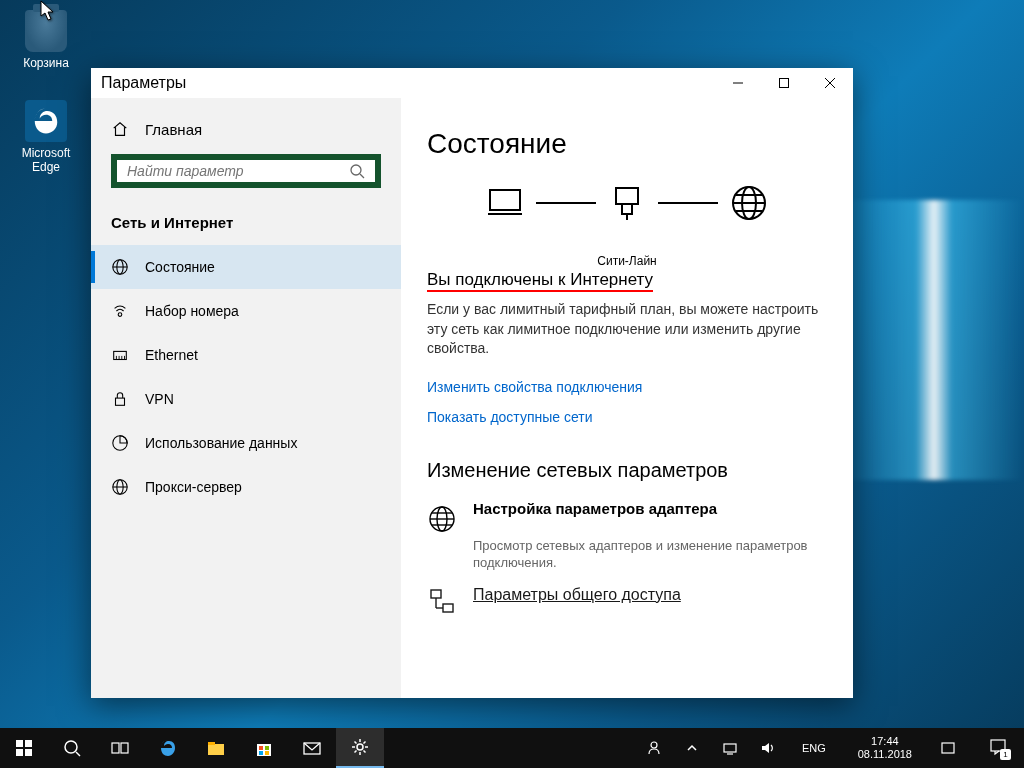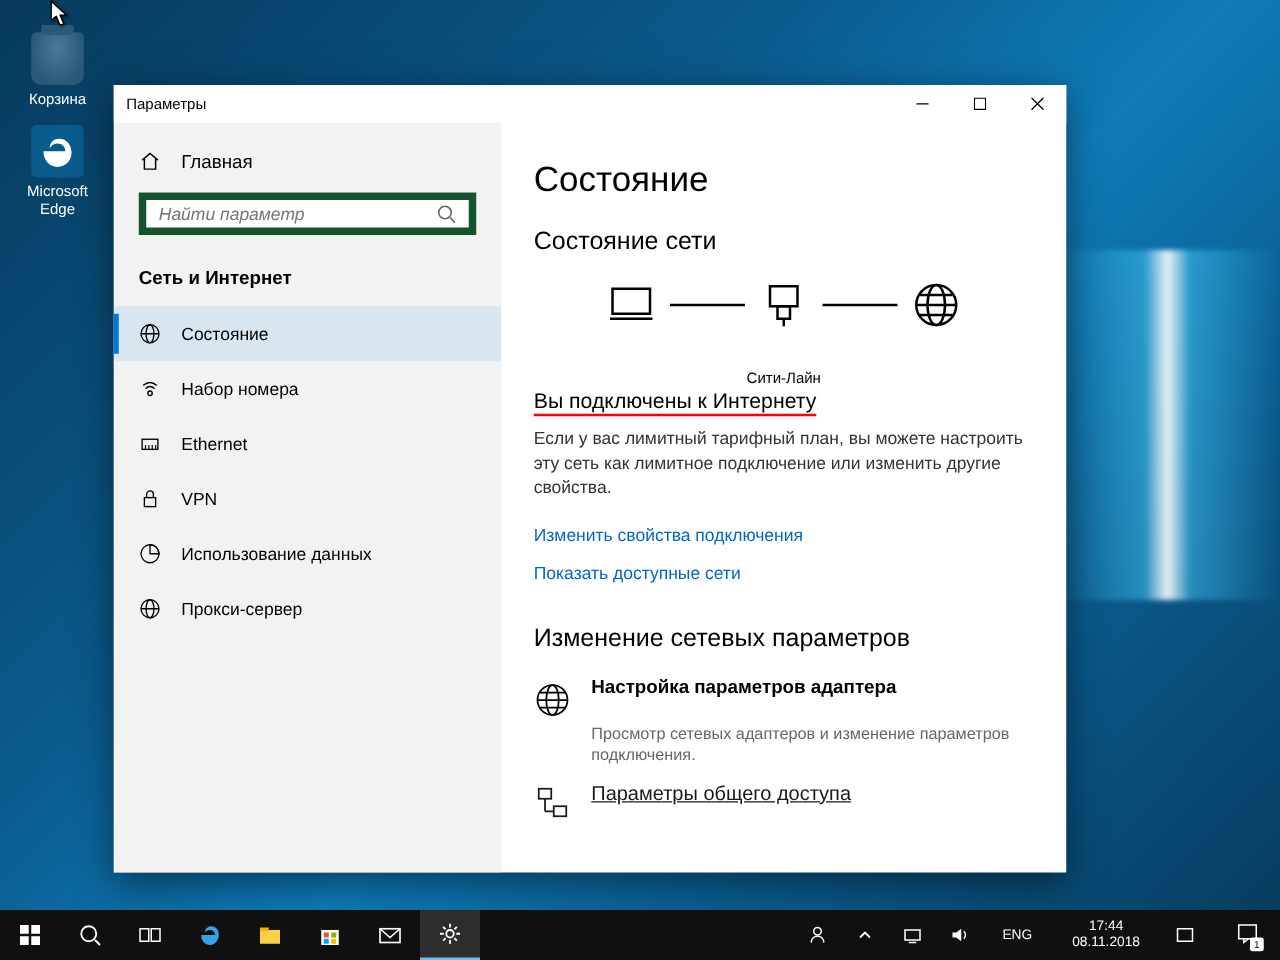--- a/index.html
+++ b/index.html
@@ -18,21 +18,21 @@
 .edge .icon-img { background: #0a5a8c; border-radius: 4px; display:flex; align-items:center; justify-content:center; }
 .edge .icon-img svg { width: 30px; height: 30px; }
 
 
 .cursor { position: absolute; left: 40px; top: 0px; width: 16px; height: 22px; z-index: 999; }
 .cursor svg { filter: drop-shadow(1px 1px 1px rgba(0,0,0,0.5)); }
 
 
 .window { position: absolute; left: 91px; top: 68px; width: 762px; height: 630px; background: #fff; box-shadow: 0 8px 30px rgba(0,0,0,0.5); display: flex; flex-direction: column; }
 .titlebar { height: 30px; display: flex; align-items: center; background: #fff; }
-.titlebar-title { padding-left: 10px; font-size: 12px; color: #000; flex: 1; }
+.titlebar-title { padding-left: 10px; font-size: 16px; color: #000; flex: 1; }
 .titlebar-controls { display: flex; }
 .titlebar-btn { width: 46px; height: 30px; display: flex; align-items: center; justify-content: center; cursor: pointer; }
 .titlebar-btn svg { width: 10px; height: 10px; }
 
 .window-body { flex: 1; display: flex; overflow: hidden; }
 .sidebar { width: 310px; background: #f2f2f2; padding: 0; overflow: hidden; }
 .sidebar-inner { padding: 22px 20px 0 20px; }
 .home-link { display: flex; align-items: center; gap: 16px; margin-bottom: 16px; font-size: 15px; cursor: pointer; }
 .home-link .ico { width: 18px; height: 18px; }
 .search-wrap { padding: 0 0 16px 0; }
@@ -81,21 +81,21 @@
 .notif-badge { position: relative; }
 .notif-badge::after { content: attr(data-count); position: absolute; bottom: -2px; right: -4px; background: #fff; color: #000; font-size: 8px; width: 11px; height: 11px; border-radius: 2px; display:flex; align-items:center; justify-content:center; }
 </style>
 </head>
 <body>
 
 <div class="desktop">
   <div class="light-streak"></div>
 </div>
 
-<div class="desktop-icon recycle-bin" style="left:8px; top:26px;text-align:center;">
+<div class="desktop-icon recycle-bin" style="left:8px; top:10px;text-align:center;">
   <div class="icon-img"></div>
   <div>Корзина</div>
 </div>
 <div class="desktop-icon edge" style="left:8px; top:100px;">
   <div class="icon-img">
     <svg viewBox="0 0 24 24">
         <path fill="#fff" d="M12 2C6 2 3 7 3 12h14c0-3-2-5-5-5-2 0-4 1-5 3 0-4 3-6 6-6 5 0 8 4 8 9 0 5-4 9-9 9-5 0-9-4-9-10C3 6 7 2 12 2z"></path>
       </svg>
   </div>
   <div>Microsoft Edge</div>
@@ -194,21 +194,20 @@
                 <ellipse cx="10" cy="10" rx="3.5" ry="8" fill="none" stroke="#000" stroke-width="1.2"></ellipse>
                 <line x1="2" y1="10" x2="18" y2="10" stroke="#000" stroke-width="1.2"></line>
               </svg></span>
           <span>Прокси-сервер</span>
         </div>
       </div>
     </div>
 
     <div class="content">
       <div class="content-title">Состояние</div>
-      <div class="subheading">Состояние сети</div>
 
       <div class="net-diagram">
         <div class="node">
           <svg viewBox="0 0 42 42">
               <rect x="6" y="8" width="30" height="20" fill="none" stroke="#000" stroke-width="2"></rect>
               <line x1="4" y1="32" x2="38" y2="32" stroke="#000" stroke-width="2"></line>
             </svg>
           <div style="height:26px"></div>
         </div>
         <div class="connector"></div>

